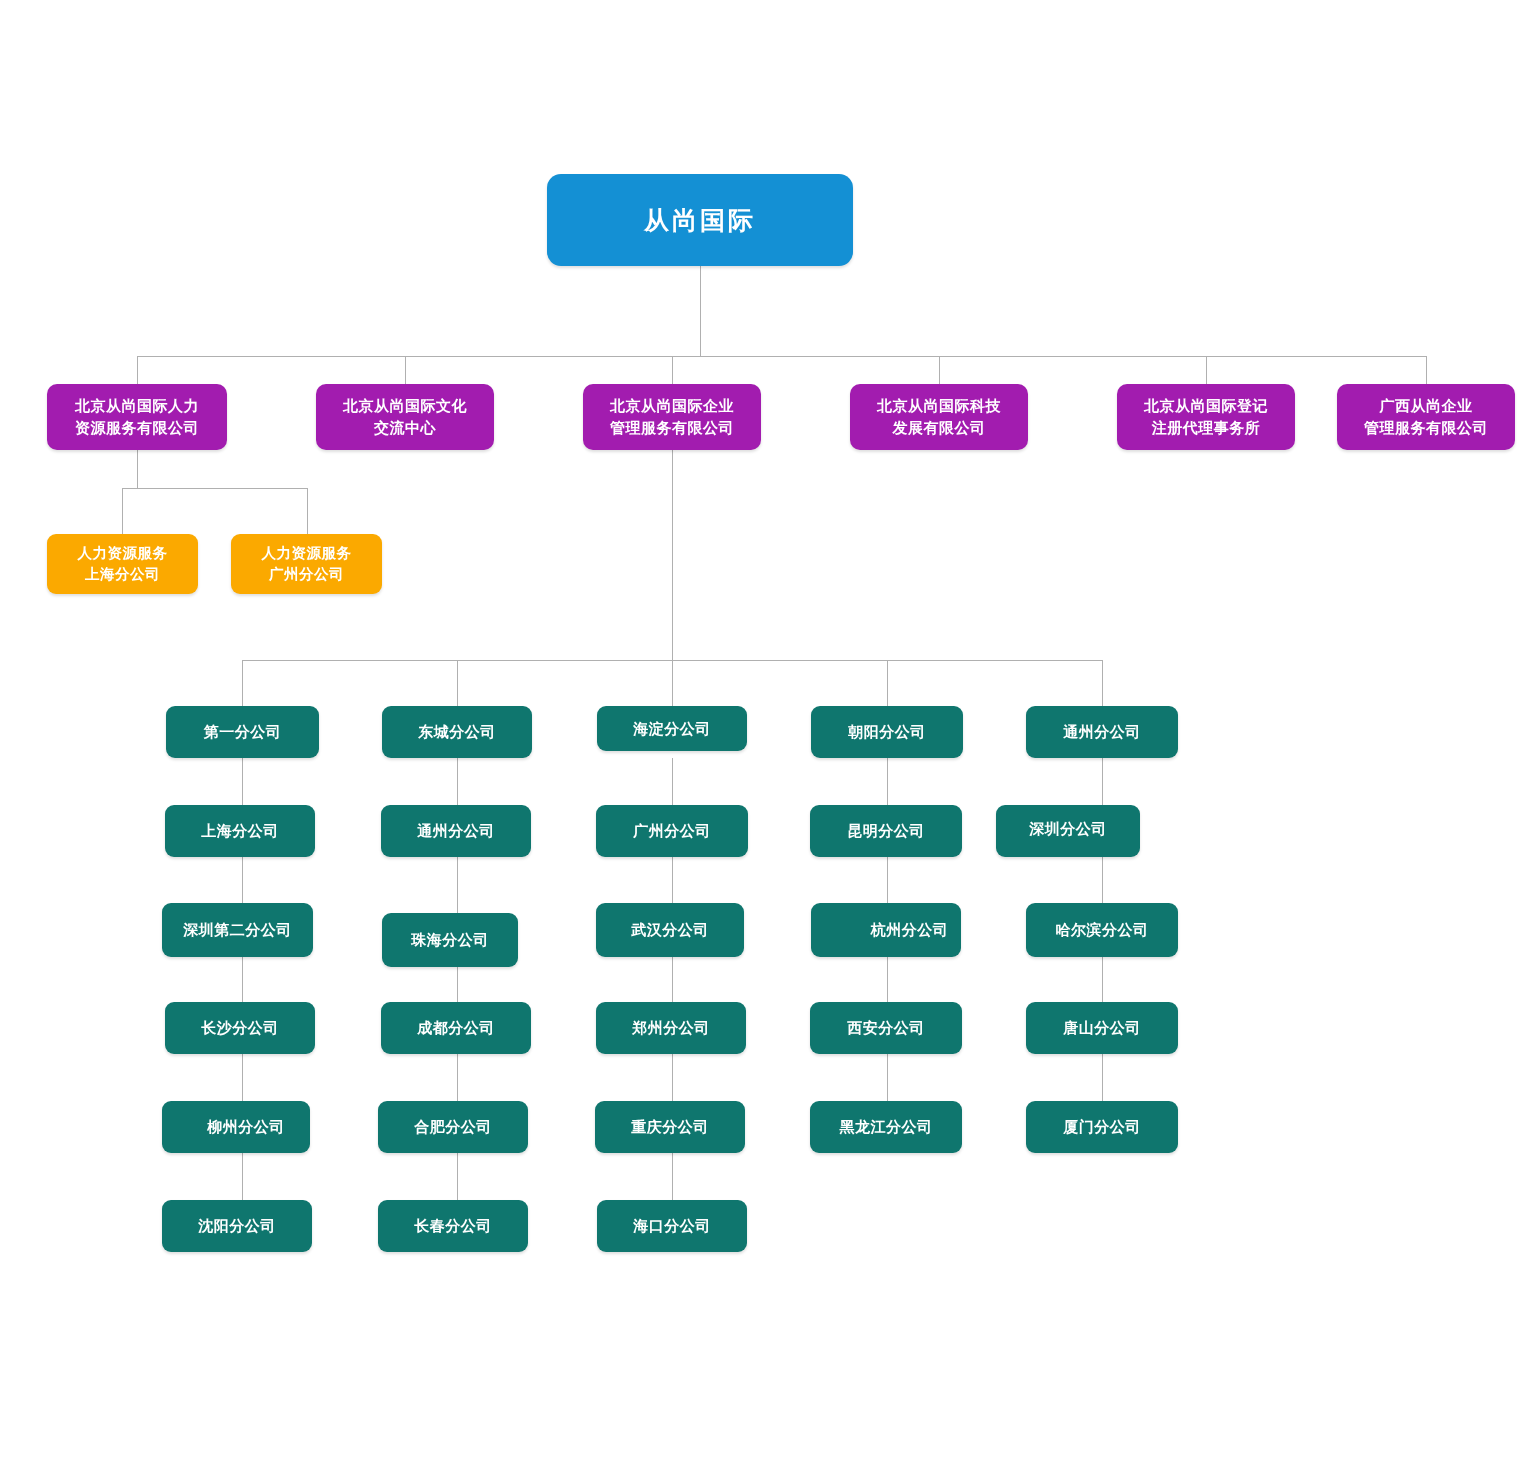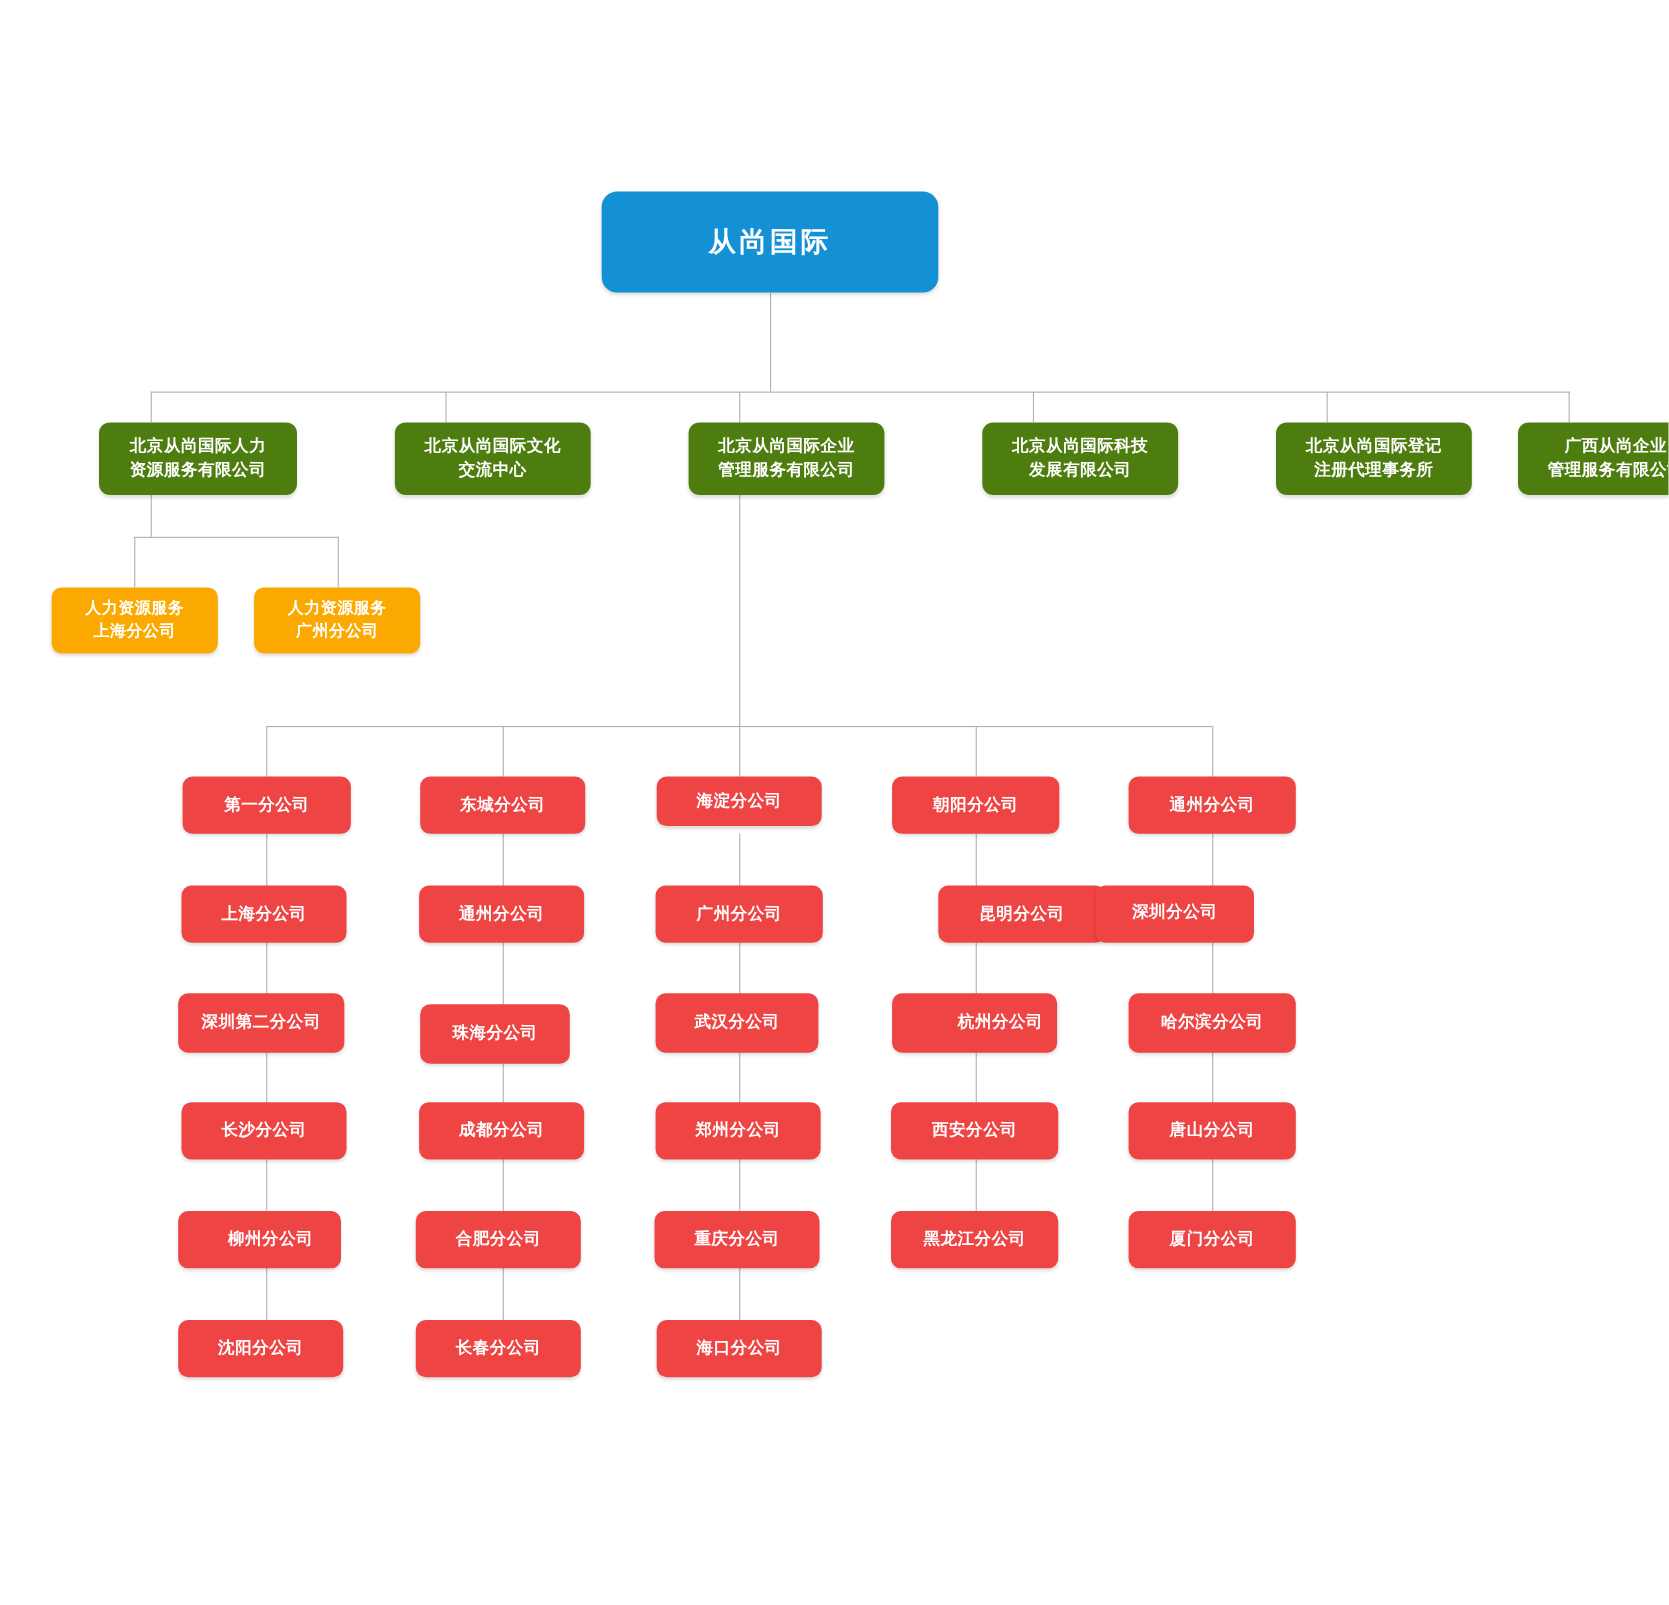--- a/index.html
+++ b/index.html
@@ -46,36 +46,35 @@
 
   .node.root {
     background: #1490d4;
     border-radius: 14px;
     font-size: 25px;
     font-weight: bold;
     letter-spacing: 3px;
   }
 
   .node.division {
-    background: #4d7c0f;
+    background: #a21caf;
     font-size: 15px;
     font-weight: bold;
     border-radius: 10px;
-    margin-left: 43px;
   }
 
   .node.branch-orange {
     background: #fba900;
     font-size: 14.5px;
     font-weight: bold;
     border-radius: 9px;
   }
 
   .node.branch-green {
-    background: #ef4444;
+    background: #0f766e;
     font-size: 15px;
     font-weight: bold;
     border-radius: 9px;
   }
 </style>
 </head>
 <body>
 
 <div id="chart-root">
 
@@ -144,21 +143,21 @@
   <div class="node branch-green" style="left:378px; top:1200px; width:150px; height:52px;">长春分公司</div>
 
   <div class="node branch-green" style="left:597px; top:706px; width:150px; height:45px;">海淀分公司</div>
   <div class="node branch-green" style="left:596px; top:805px; width:152px; height:52px;">广州分公司</div>
   <div class="node branch-green" style="left:596px; top:903px; width:148px; height:54px;">武汉分公司</div>
   <div class="node branch-green" style="left:596px; top:1002px; width:150px; height:52px;">郑州分公司</div>
   <div class="node branch-green" style="left:595px; top:1101px; width:150px; height:52px;">重庆分公司</div>
   <div class="node branch-green" style="left:597px; top:1200px; width:150px; height:52px;">海口分公司</div>
 
   <div class="node branch-green" style="left:811px; top:706px; width:152px; height:52px;">朝阳分公司</div>
-  <div class="node branch-green" style="left:810px; top:805px; width:152px; height:52px;margin-left:43px;">昆明分公司</div>
+  <div class="node branch-green" style="left:810px; top:805px; width:152px; height:52px;">昆明分公司</div>
   <div class="node branch-green" style="left:811px; top:903px; width:150px; height:54px;padding-left:47px;">杭州分公司</div>
   <div class="node branch-green" style="left:810px; top:1002px; width:152px; height:52px;">西安分公司</div>
   <div class="node branch-green" style="left:810px; top:1101px; width:152px; height:52px;">黑龙江分公司</div>
 
   <div class="node branch-green" style="left:1026px; top:706px; width:152px; height:52px;">通州分公司</div>
   <div class="node branch-green" style="left:996px; top:805px; width:144px; height:52px;font-family:Liberation Mono, monospace;">深圳分公司</div>
   <div class="node branch-green" style="left:1026px; top:903px; width:152px; height:54px;">哈尔滨分公司</div>
   <div class="node branch-green" style="left:1026px; top:1002px; width:152px; height:52px;">唐山分公司</div>
   <div class="node branch-green" style="left:1026px; top:1101px; width:152px; height:52px;">厦门分公司</div>
 

